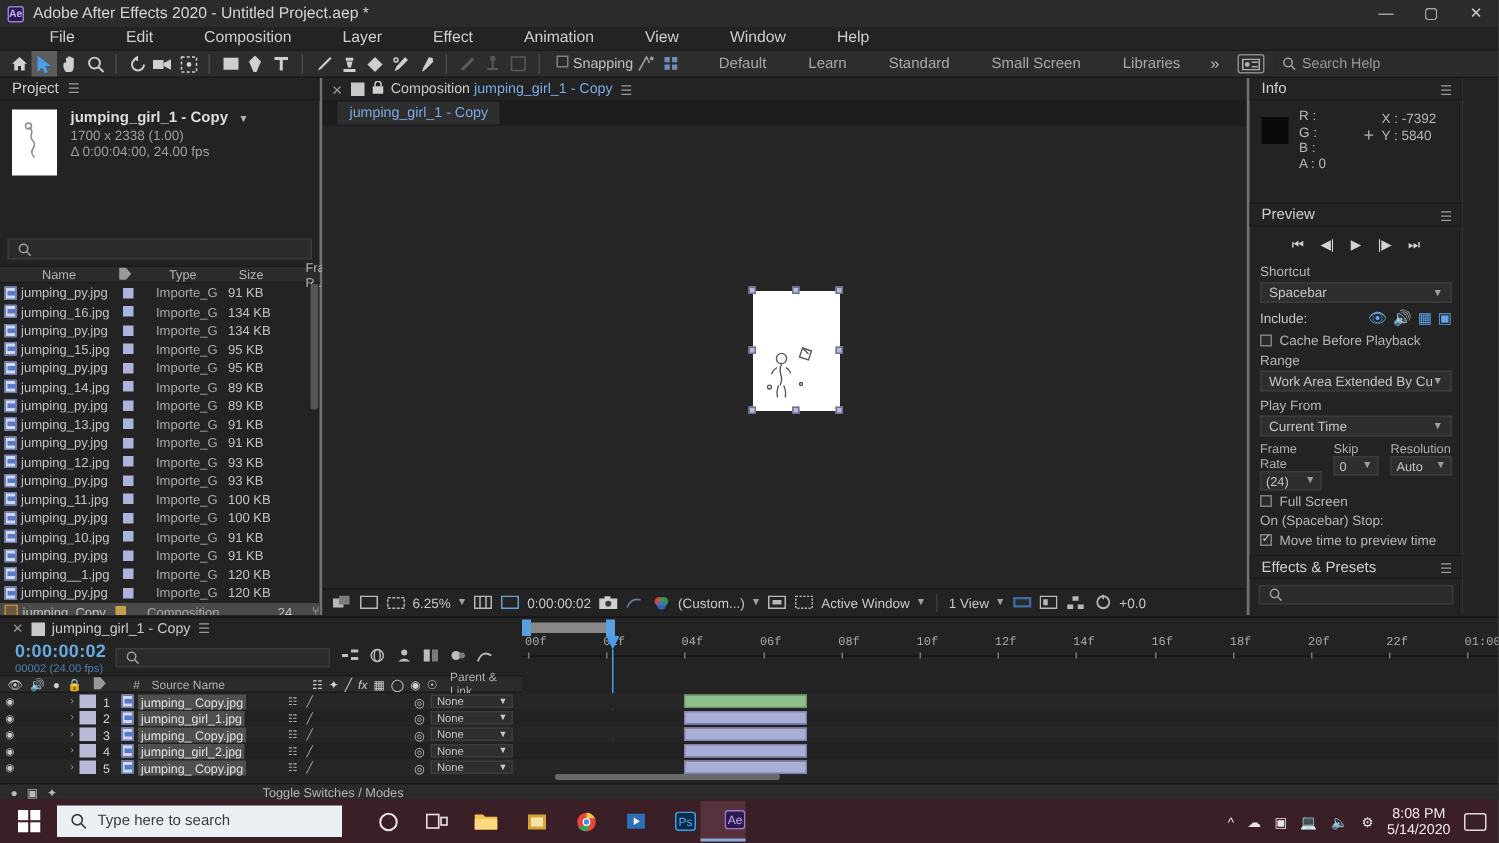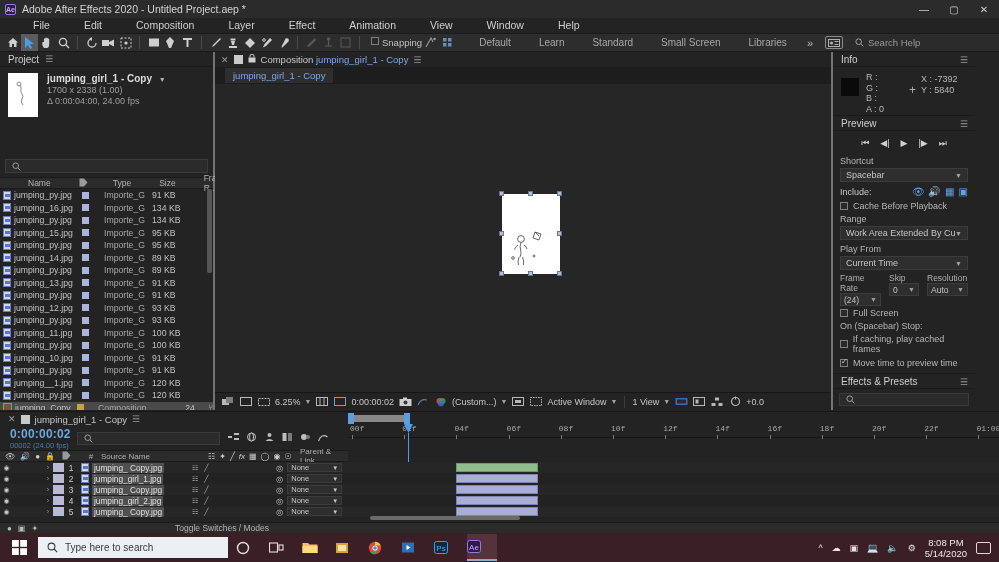--- a/index.html
+++ b/index.html
@@ -184,21 +184,21 @@
   .tlf-ic { display:flex; gap:6px; padding-left:7px; color:#b9b9b9; font-size:8px; }
   .tlf-txt { position:absolute; left:175px; font-size:8.5px; color:#b4b4b4; }
   .hscroll { position:absolute; left:370px; bottom:13px; width:150px; height:4px; background:#6a6a6a; border-radius:2px; }
 
   
   .taskbar { position:absolute; left:0; bottom:0; width:999px; height:29px; background:#3b1f27; display:flex; align-items:center; }
   .start { width:38px; height:29px; display:flex; align-items:center; justify-content:center; }
   .tb-search { width:190px; height:21px; background:#eceff4; display:flex; align-items:center; gap:7px;
                padding-left:9px; color:#3a3a3a; font-size:10px; }
   .tb-items { display:flex; align-items:center; gap:3px; margin-left:8px; }
-  .tb-app { width:30px; height:27px; display:flex; align-items:center; justify-content:flex-start; }
+  .tb-app { width:30px; height:27px; display:flex; align-items:center; justify-content:flex-end; }
   .tb-app.active { background:#55323c; border-bottom:2px solid #8aa9d6; }
   .tray { margin-left:auto; display:flex; align-items:center; gap:9px; padding-right:8px; color:#e8e2e4; font-size:9px; }
   .clock { text-align:center; line-height:11px; font-size:9.5px; color:#f0eaec; }
   .notif { width:15px; height:12px; border:1px solid #e0dadc; border-radius:2px; }
 </style>
 </head>
 <body>
 
 <div class="app">
 
@@ -870,24 +870,20 @@
               <span>Auto</span>
               <span class="cv">▼</span>
             </div>
           </div>
         </div>
         <div class="cbrow">
           <span class="chk"></span>
           <span>Full Screen</span>
         </div>
         <div class="pv-row">On (Spacebar) Stop:</div>
-        <div class="cbrow">
-          <span class="chk"></span>
-          <span>If caching, play cached frames</span>
-        </div>
         <div class="cbrow">
           <span class="chk on"></span>
           <span>Move time to preview time</span>
         </div>
       </div>
 
       <div class="fx-panel">
         <div class="panel-head" style="position:relative;text-align:center;">
           <span class="panel-title">Effects &amp; Presets</span>
           <span class="panel-menu-r">☰</span>

